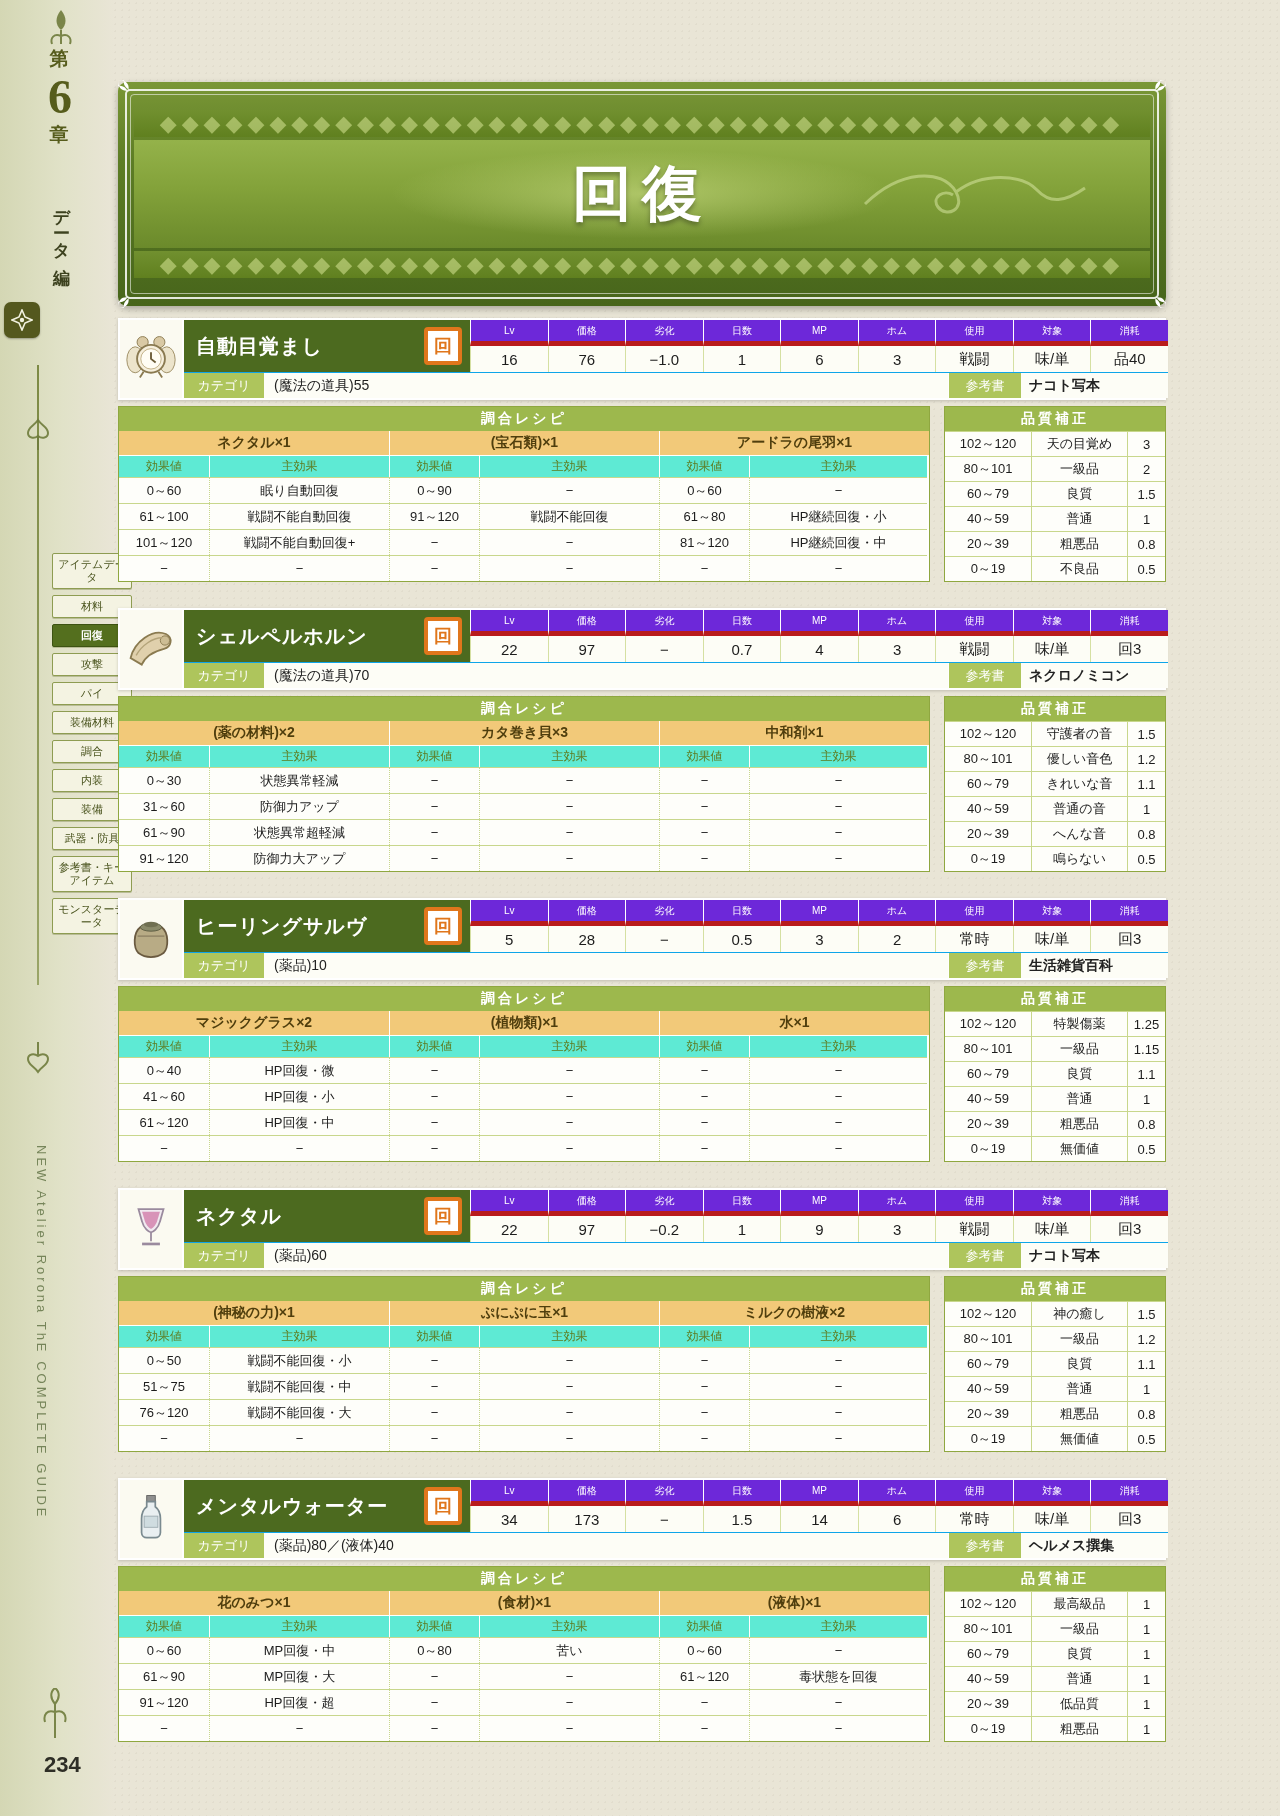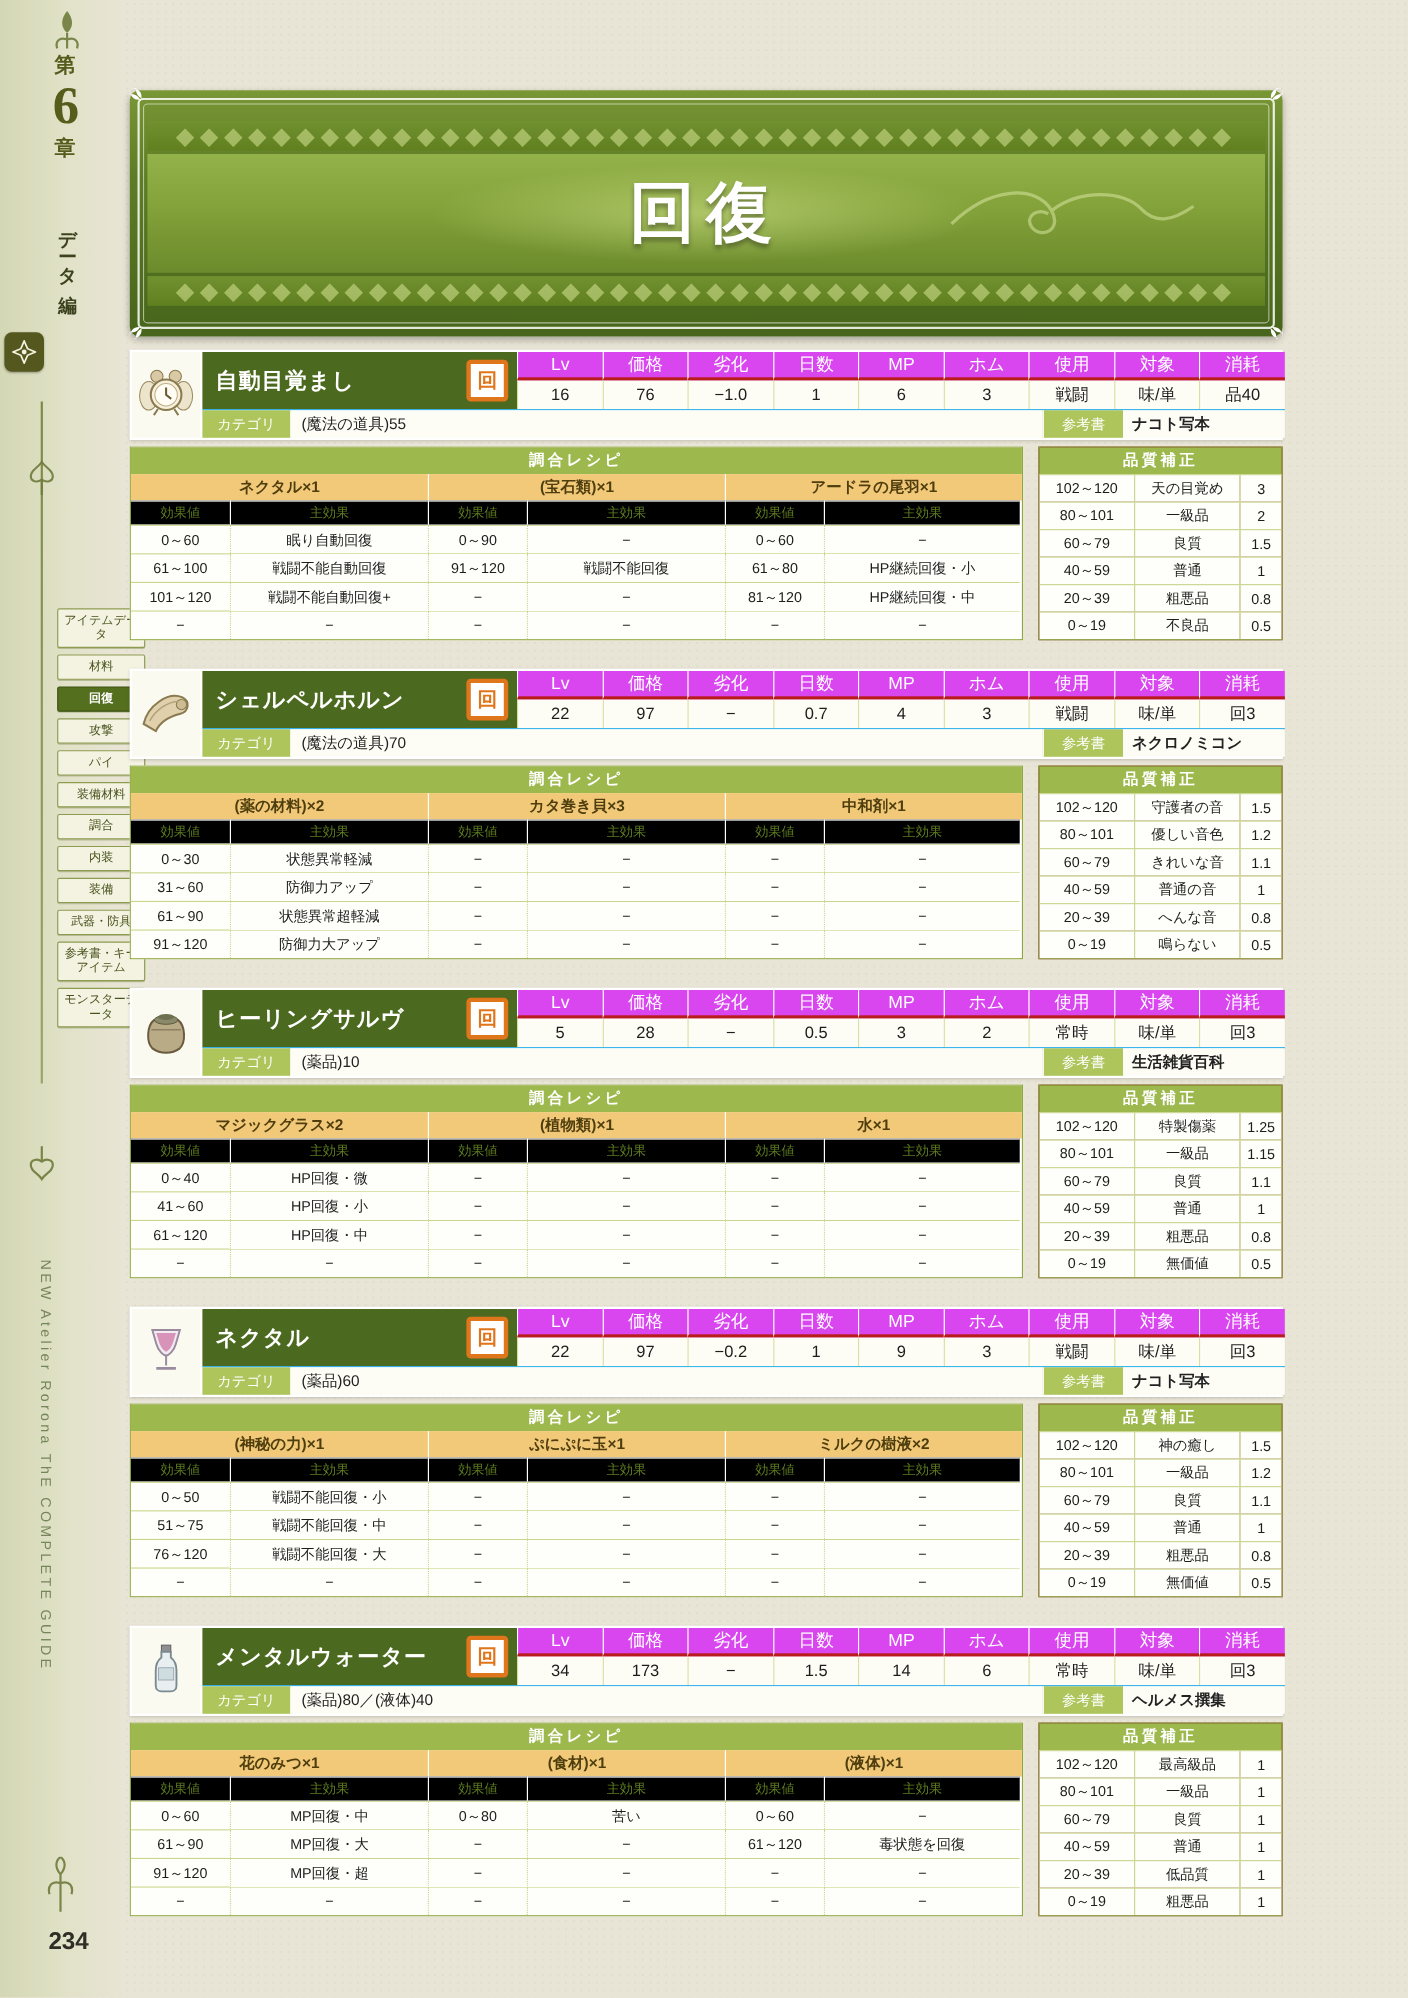--- a/index.html
+++ b/index.html
@@ -66,41 +66,41 @@
   .item-top{display:grid;grid-template-columns:64px 286px 698px;grid-template-rows:26px 26px 26px;
     background:#fff;border:2px solid #fff;box-shadow:0 1px 3px rgba(0,0,0,.18);}
   .icon-box{grid-column:1;grid-row:1/4;background:#fbfaf1;border-right:2px solid #fff;
     display:flex;align-items:center;justify-content:center;}
   .title-bar{grid-column:2;grid-row:1/3;background:#4c6a1f;color:#fff;display:flex;align-items:center;
     padding:0 8px 0 12px;}
   .item-name{flex:1;font-size:20px;font-weight:bold;letter-spacing:1px;}
   .kai-badge{width:30px;height:30px;background:#fff;border:4px solid #e0761c;color:#e0761c;
     font-weight:bold;font-size:18px;display:flex;align-items:center;justify-content:center;border-radius:4px;}
   .stats-grid{grid-column:3;grid-row:1/3;display:grid;grid-template-columns:repeat(9,1fr);grid-auto-rows:26px;}
-  .sg-h{background:#d946ef;color:#fff;font-size:16px;display:flex;align-items:center;justify-content:center;
-    border-left:1px solid #fff;border-bottom:3px solid #b91c1c;}
+  .sg-h{background:#6d28d9;color:#fff;font-size:10px;display:flex;align-items:center;justify-content:center;
+    border-left:1px solid #fff;border-bottom:5px solid #b91c1c;}
   .sg-v{background:#fdfdf6;color:#1d1d1d;font-size:15px;display:flex;align-items:center;justify-content:center;
     border-left:1px solid #d5e0a2;}
   .meta-row{grid-column:2/4;grid-row:3;display:flex;border-top:1px solid #0ea5e9;}
   .lbl{background:#aec55c;color:#fff;font-size:13px;display:flex;align-items:center;justify-content:center;}
   .cat-lbl{width:80px;}
   .cat-val{width:674px;background:#fdfdf6;font-size:14px;display:flex;align-items:center;padding-left:10px;}
   .ref-lbl{width:72px;border-left:1px solid #fff;}
   .ref-val{flex:1;background:#fdfdf6;font-size:14px;font-weight:bold;display:flex;align-items:center;padding-left:8px;}
 
   .item-bottom{display:flex;gap:14px;margin-top:6px;}
   .recipe-table{width:896px;border:1px solid #8fa740;background:#fff;}
   .rt-head,.qt-head{height:24px;background:#9db84d;color:#fff;font-size:14px;font-weight:bold;
     letter-spacing:3px;display:flex;align-items:center;justify-content:center;}
   .ing-row{display:grid;grid-template-columns:1fr 1fr 1fr;height:24px;}
   .ing-cell{background:#f2c979;color:#4f3e0d;font-weight:bold;font-size:14px;
     display:flex;align-items:center;justify-content:center;border-left:1px solid #fff;}
   .ing-cell:first-child{border-left:none;}
   .sub-row{display:grid;grid-template-columns:90px 180px 90px 180px 90px 178px;height:22px;}
-  .sub-cell{background:#000000;color:#5e7c20;font-size:12px;display:flex;align-items:center;justify-content:center;
+  .sub-cell{background:#5eead4;color:#5e7c20;font-size:12px;display:flex;align-items:center;justify-content:center;
     border-left:1px solid #fff;border-top:1px solid #fff;}
   .sub-row .sub-cell:first-child{border-left:none;}
   .data-row{display:grid;grid-template-columns:90px 180px 90px 180px 90px 178px;height:26px;text-align:right;}
   .data-cell{background:#fefefa;font-size:13px;color:#1d1d1d;display:flex;align-items:center;justify-content:center;
     border-left:1px dotted #c8d78c;border-top:1px solid #c8d78c;}
   .data-row .data-cell:first-child{border-left:none;}
 
   .quality-table{width:222px;border:1px solid #8fa740;background:#7f1d1d;}
   .q-row{display:grid;grid-template-columns:86px 96px 38px;height:25px;}
   .q-cell{background:#fefefa;font-size:13px;color:#1d1d1d;display:flex;align-items:center;justify-content:center;
@@ -767,21 +767,21 @@
         <div class="data-row">
           <div class="data-cell">61～90</div>
           <div class="data-cell">MP回復・大</div>
           <div class="data-cell">−</div>
           <div class="data-cell">−</div>
           <div class="data-cell">61～120</div>
           <div class="data-cell">毒状態を回復</div>
         </div>
         <div class="data-row">
           <div class="data-cell">91～120</div>
-          <div class="data-cell">MP回復・超</div>
+          <div class="data-cell">HP回復・超</div>
           <div class="data-cell">−</div>
           <div class="data-cell">−</div>
           <div class="data-cell">−</div>
           <div class="data-cell">−</div>
         </div>
         <div class="data-row">
           <div class="data-cell">−</div>
           <div class="data-cell">−</div>
           <div class="data-cell">−</div>
           <div class="data-cell">−</div>

